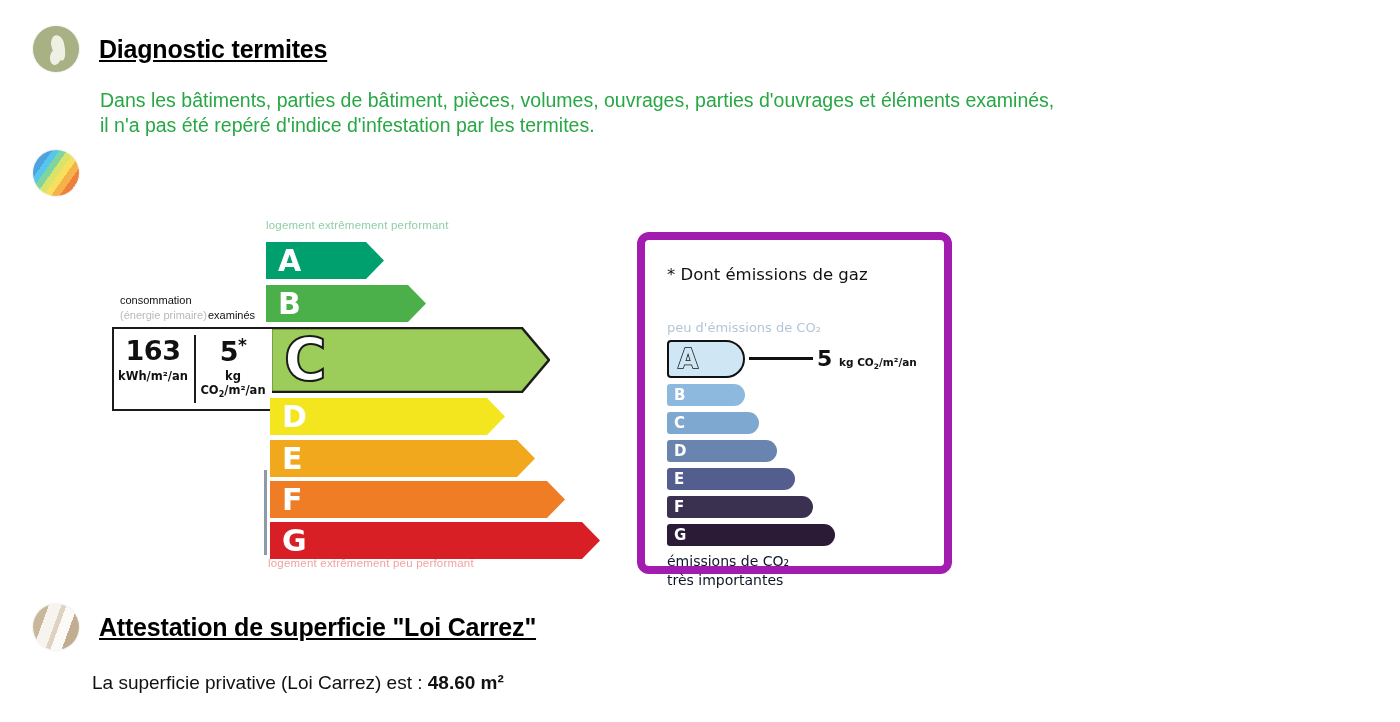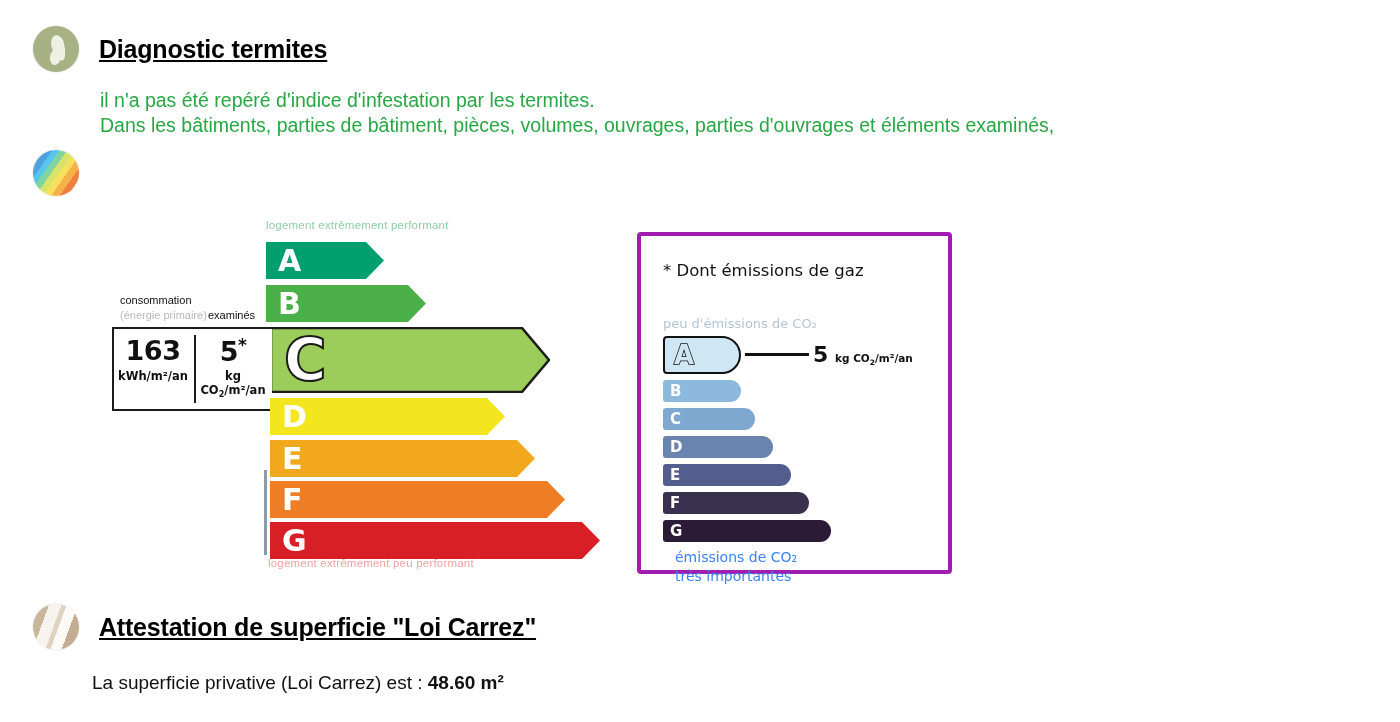--- a/index.html
+++ b/index.html
@@ -117,37 +117,37 @@
   .clabel.dim{color:#b9b9b9;}
 
   .leftrule{
     position:absolute;left:264px;top:470px;width:3px;height:85px;
     background:#8d9aa8;
   }
 
   
   .co2panel{
     position:absolute;left:637px;top:232px;width:315px;height:342px;
-    border:4px solid #a21caf;border-radius:4px;background:#fff;
+    border:8px solid #a21caf;border-radius:12px;background:#fff;
     box-sizing:border-box;
     text-decoration:underline;
   }
   .co2title{
     position:absolute;left:22px;top:24px;
     font-size:16.5px;line-height:22px;color:#111;
     font-family:"DejaVu Sans", sans-serif;white-space:nowrap;
   }
   .co2sub{
     position:absolute;left:22px;top:80px;
     font-size:13px;color:#b4c6d4;white-space:nowrap;
     font-family:"DejaVu Sans", sans-serif;
   }
   .co2foot{
-    position:absolute;left:34px;top:288px;
-    font-size:14px;line-height:19px;color:#3b82f6;
+    position:absolute;left:22px;top:288px;
+    font-size:14px;line-height:19px;color:#0f172a;
     font-family:"DejaVu Sans", sans-serif;white-space:nowrap;
   }
   .cbar{
     position:absolute;height:22px;border-radius:3px 11px 11px 3px;
   }
   .cbar .cl{
     position:absolute;left:7px;top:50%;transform:translateY(-50%);
     font-size:15px;font-weight:bold;color:#fff;line-height:1;
     font-family:"DejaVu Sans", sans-serif;
   }
@@ -179,22 +179,22 @@
 
   <div class="sec-head" style="position:absolute;left:33px;top:26px;">
     <div class="icon-badge icon-termite">
       <span class="bug"></span>
       <span class="bug2"></span>
     </div>
     <div class="sec-title" style="margin-left:20px;">Diagnostic termites</div>
   </div>
 
   <div style="position:absolute;left:100px;top:88px;">
+    <div class="green-para">Dans les bâtiments, parties de bâtiment, pièces, volumes, ouvrages, parties d'ouvrages et éléments examinés,</div>
     <div class="green-para">il n'a pas été repéré d'indice d'infestation par les termites.</div>
-    <div class="green-para">Dans les bâtiments, parties de bâtiment, pièces, volumes, ouvrages, parties d'ouvrages et éléments examinés,</div>
   </div>
 
   <div class="sec-head" style="position:absolute;left:33px;top:150px;">
     <div class="icon-badge icon-dpe"></div>
   </div>
 
   <div class="dpe-wrap">
 
     <div class="scale-caption cap-top" style="left:266px;top:219px;">logement extrêmement performant</div>
 

